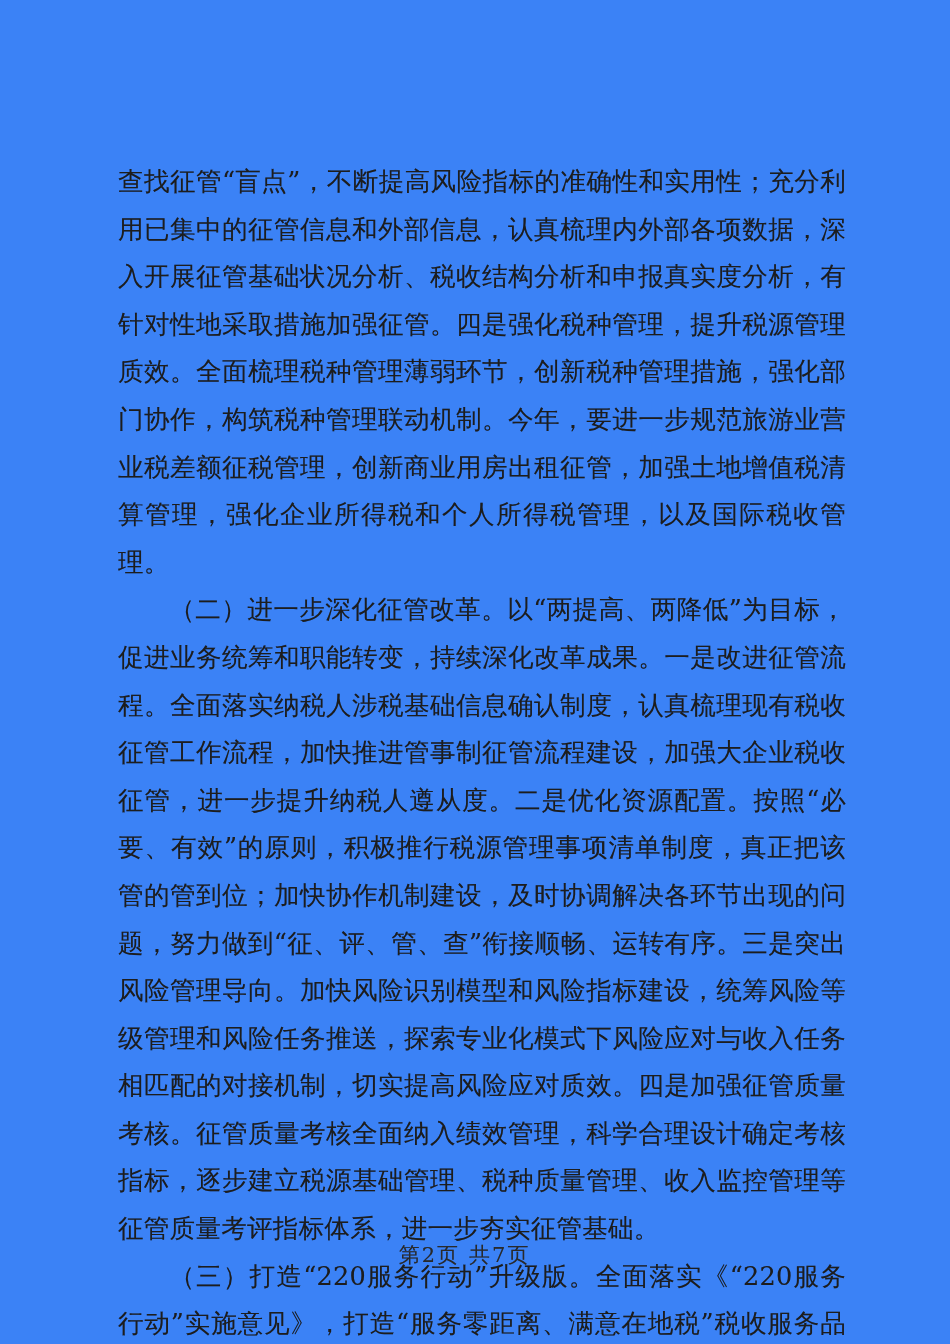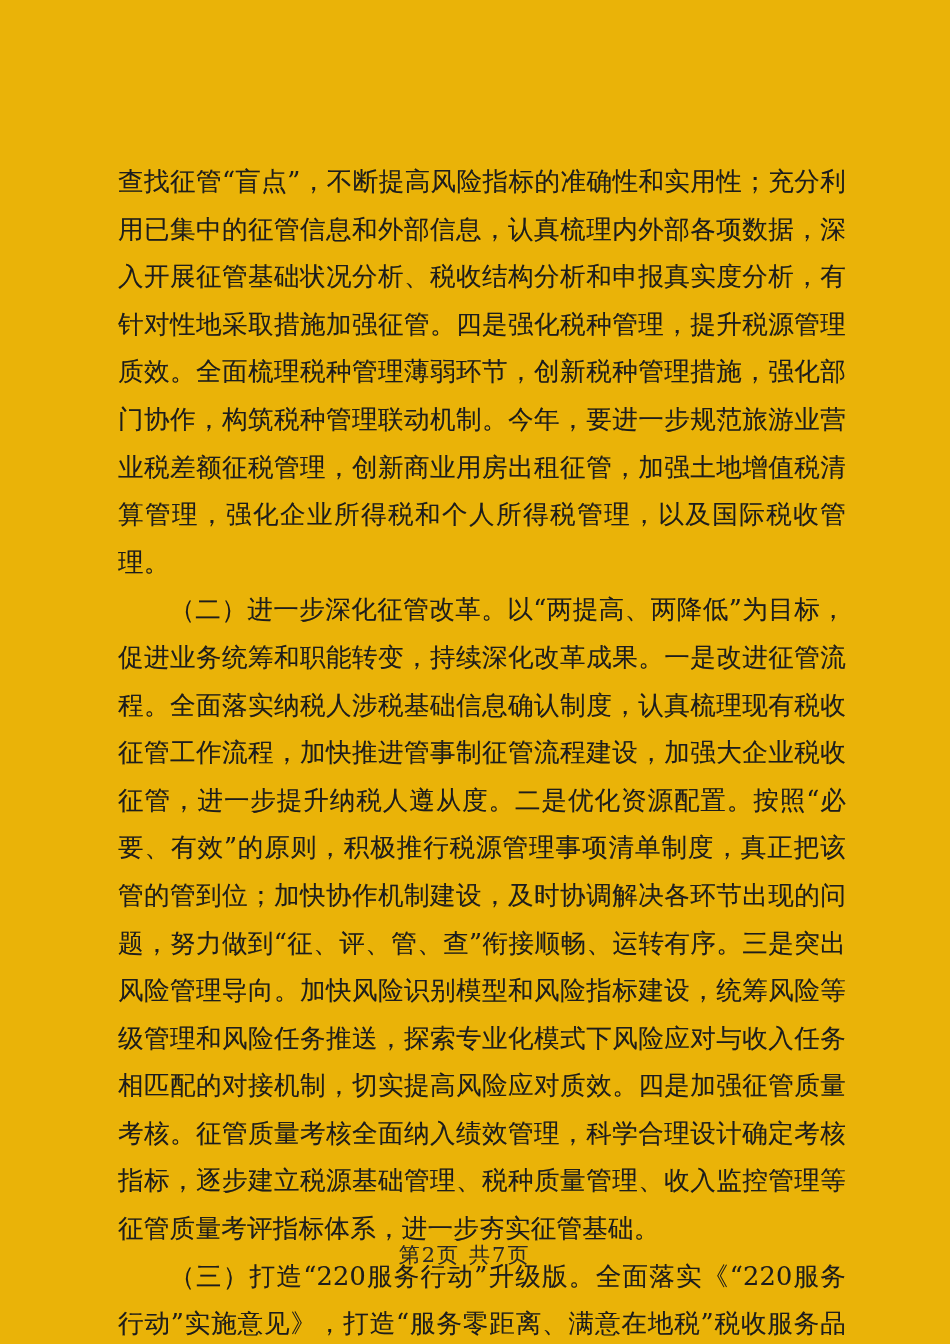--- a/index.html
+++ b/index.html
@@ -6,21 +6,21 @@
   html, body {
     margin: 0;
     padding: 0;
     background: #ffffff;
   }
 
   .page {
     position: relative;
     width: 950px;
     height: 1344px;
-    background: #eab308;
+    background: #3b82f6;
     overflow: hidden;
     font-family: "DejaVu Serif", "Liberation Serif", serif;
   }
 
   
   .doc-body {
     position: absolute;
     left: 118px;
     top: 158px;
     width: 728px;

